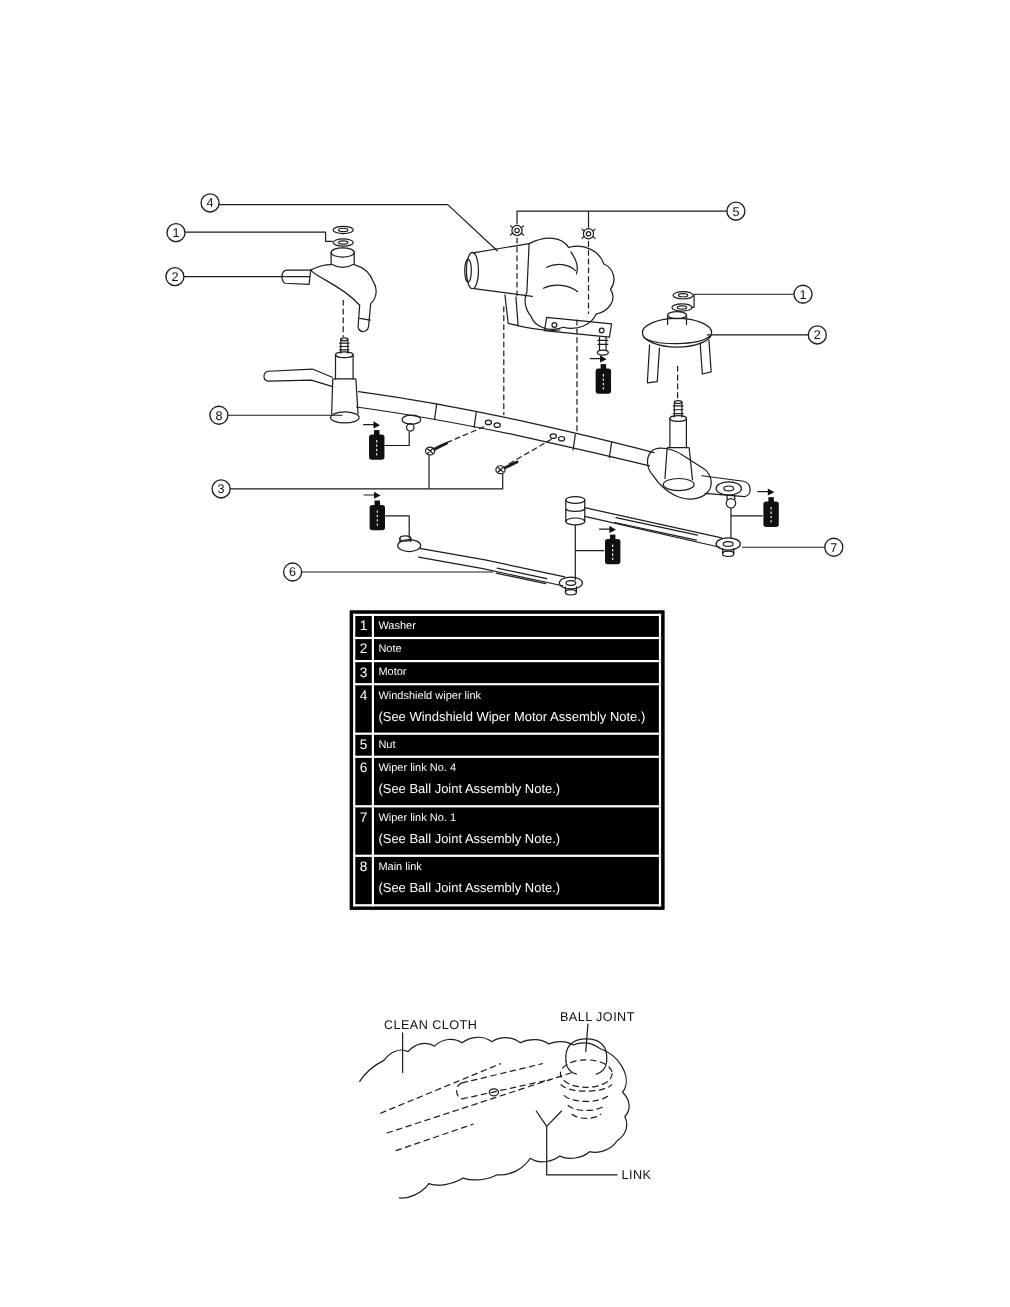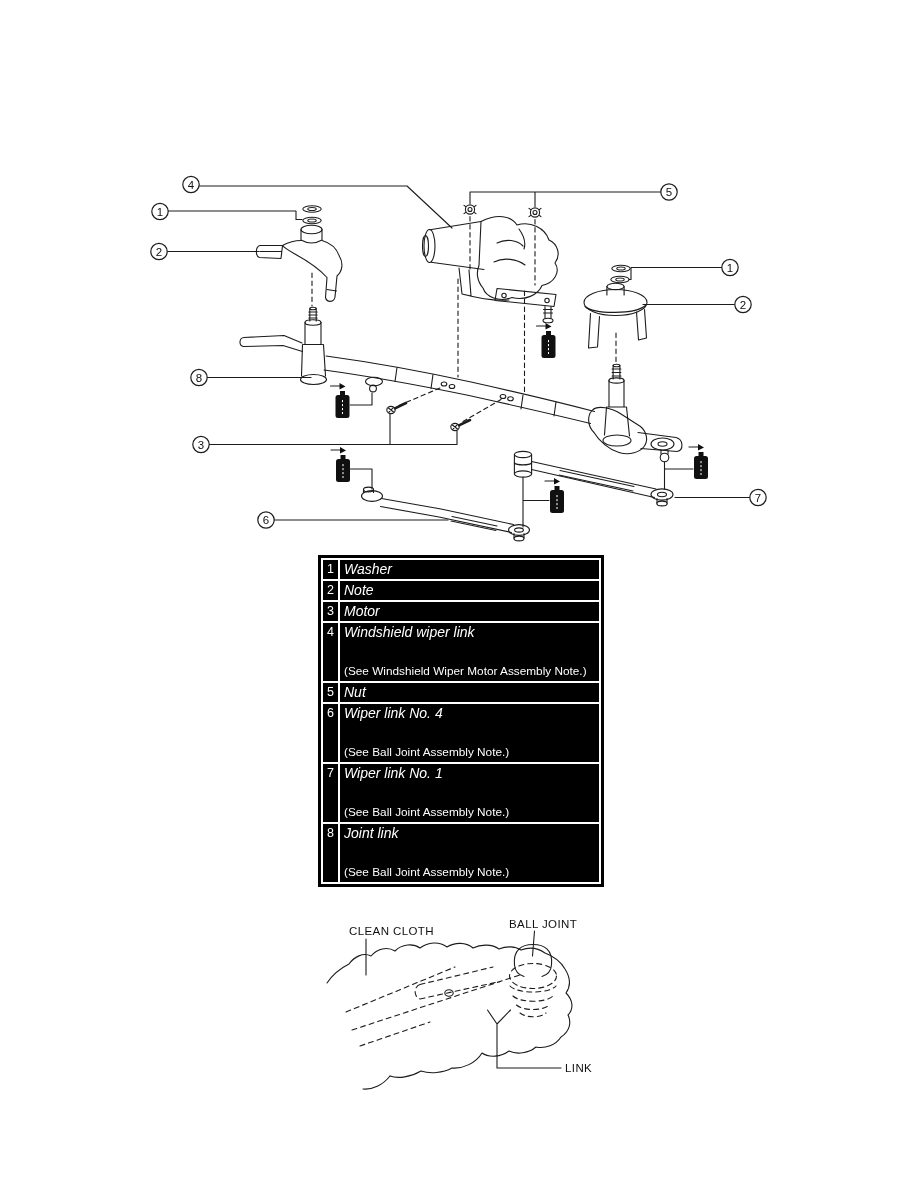--- a/index.html
+++ b/index.html
@@ -16,22 +16,22 @@
   .lbl{font:11.5px "Liberation Sans",sans-serif;fill:#111;letter-spacing:0.4px;}
   
   .tbl-wrap{position:absolute;left:318px;top:555px;width:280px;background:#000;border:3px solid #000;}
   .tbl{border-collapse:collapse;width:100%;table-layout:fixed;}
   .tbl td{border:2px solid #fff;background:#000;color:#fff;vertical-align:top;
           padding:2px 4px;line-height:15px;box-sizing:border-box;
           font-family:"Liberation Sans",sans-serif;}
   .tbl td.num{width:17px;text-align:center;padding:2px 1px;font-size:12.5px;}
   .tbl tr.s td{height:21px;}
   .tbl tr.n td{height:45px;}
-  .pname{font-size:14px;white-space:nowrap;font-style:italic;}
-  .pnote{font-size:11.8px;margin-top:24px;white-space:nowrap;}
+  .pname{font-size:10px;white-space:nowrap;}
+  .pnote{font-size:11.8px;margin-top:4px;white-space:nowrap;}
 </style>
 </head>
 <body>
 
 <div class="page">
 
 <svg class="diagram-svg" width="918" height="1188" viewBox="0 0 918 1188">
 
   <defs>
     <g id="washer">
@@ -354,21 +354,21 @@
       <tr class="n">
         <td class="num">7</td>
         <td>
           <div class="pname">Wiper link No. 1</div>
           <div class="pnote">(See Ball Joint Assembly Note.)</div>
         </td>
       </tr>
       <tr class="n">
         <td class="num">8</td>
         <td>
-          <div class="pname">Joint link</div>
+          <div class="pname">Main link</div>
           <div class="pnote">(See Ball Joint Assembly Note.)</div>
         </td>
       </tr>
     </tbody>
   </table>
 </div>
 
 </div>
 
 </body></html>

